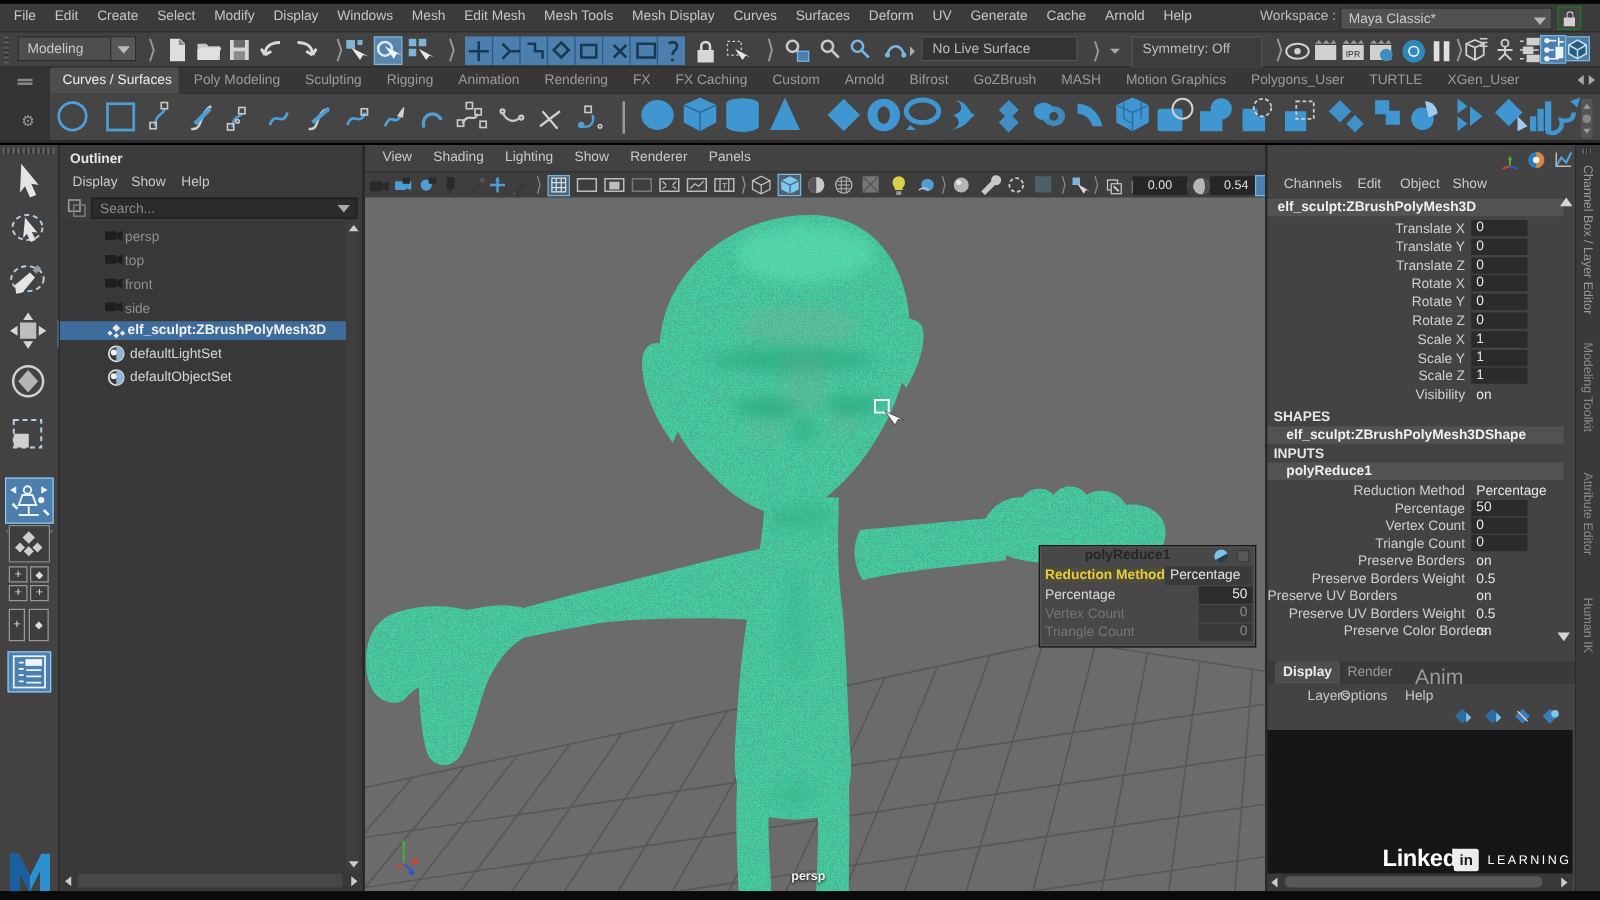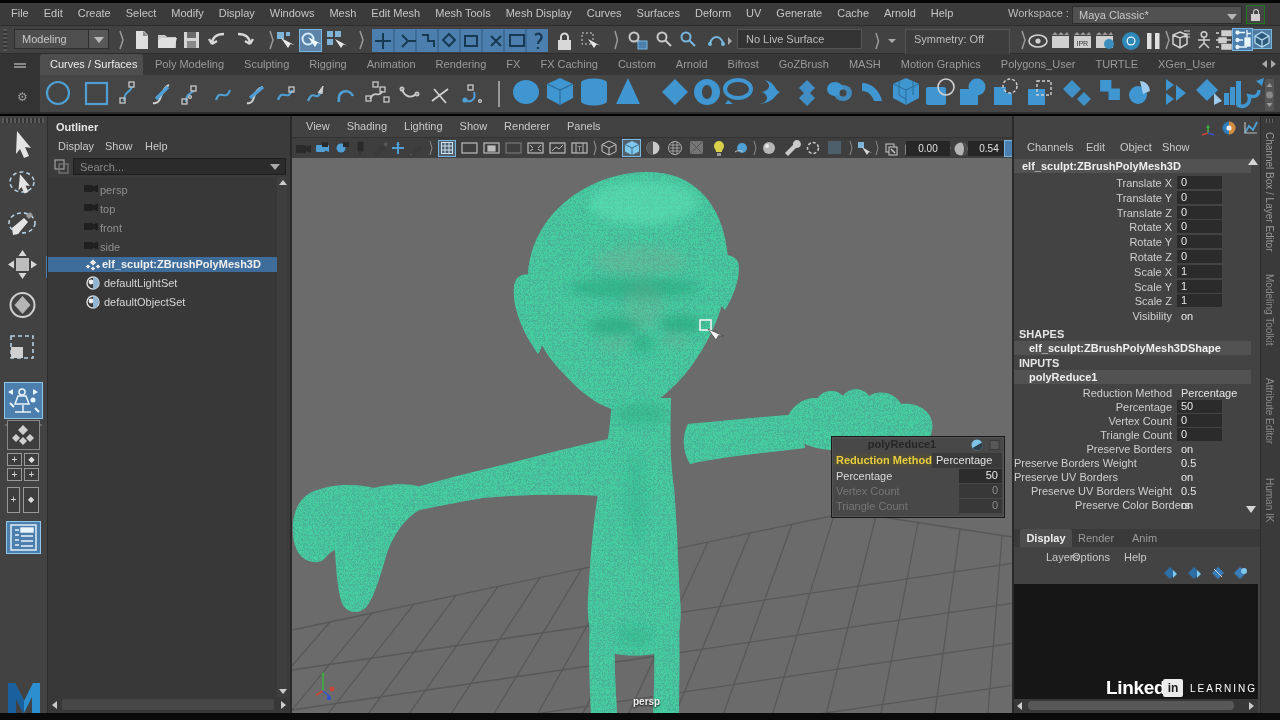--- a/index.html
+++ b/index.html
@@ -819,35 +819,35 @@
       <div class="abs" style="left:0;top:271px;width:158px;text-align:right;color:#cfcfcf;font-size:11px;">Reduction Method</div>
       <div class="abs" style="left:167px;top:271px;color:#e6e6e6;font-size:11px;">Percentage</div>
       <div class="abs" style="left:0;top:285px;width:158px;text-align:right;color:#cfcfcf;font-size:11px;">Percentage</div>
       <div class="abs" style="left:163px;top:284px;width:45px;height:13px;background:#2b2b2b;color:#e6e6e6;font-size:11px;text-align:left;padding-left:4px;">50</div>
       <div class="abs" style="left:0;top:299px;width:158px;text-align:right;color:#cfcfcf;font-size:11px;">Vertex Count</div>
       <div class="abs" style="left:163px;top:298px;width:45px;height:13px;background:#2b2b2b;color:#e6e6e6;font-size:11px;text-align:left;padding-left:4px;">0</div>
       <div class="abs" style="left:0;top:313px;width:158px;text-align:right;color:#cfcfcf;font-size:11px;">Triangle Count</div>
       <div class="abs" style="left:163px;top:312px;width:45px;height:13px;background:#2b2b2b;color:#e6e6e6;font-size:11px;text-align:left;padding-left:4px;">0</div>
       <div class="abs" style="left:0;top:327px;width:158px;text-align:right;color:#cfcfcf;font-size:11px;">Preserve Borders</div>
       <div class="abs" style="left:167px;top:327px;color:#e6e6e6;font-size:11px;">on</div>
-      <div class="abs" style="left:0;top:341px;width:158px;text-align:left;color:#cfcfcf;font-size:11px;">Preserve Borders Weight</div>
+      <div class="abs" style="left:0;top:341px;width:158px;text-align:right;color:#cfcfcf;font-size:11px;">Preserve Borders Weight</div>
       <div class="abs" style="left:167px;top:341px;color:#e6e6e6;font-size:11px;">0.5</div>
       <div class="abs" style="left:0;top:355px;width:158px;text-align:left;color:#cfcfcf;font-size:11px;">Preserve UV Borders</div>
       <div class="abs" style="left:167px;top:355px;color:#e6e6e6;font-size:11px;">on</div>
       <div class="abs" style="left:0;top:369px;width:158px;text-align:right;color:#cfcfcf;font-size:11px;">Preserve UV Borders Weight</div>
       <div class="abs" style="left:167px;top:369px;color:#e6e6e6;font-size:11px;">0.5</div>
       <div class="abs" style="left:18px;top:383px;width:158px;text-align:right;color:#cfcfcf;font-size:11px;">Preserve Color Borders</div>
       <div class="abs" style="left:167px;top:383px;color:#e6e6e6;font-size:11px;">on</div>
     </div>
   <div class="abs" style="left:232px;top:390px;width:0;height:0;border-left:5px solid transparent;border-right:5px solid transparent;border-top:7px solid #d5d5d5;"></div>
 
   <div class="abs" style="left:0;top:413px;width:246px;height:18px;background:#3a3a3a;">
     <div class="abs" style="left:6px;top:0;width:52px;height:18px;background:#4e4e4e;border-radius:3px 3px 0 0;color:#ececec;font-size:11px;font-weight:bold;text-align:center;line-height:18px;">Display</div>
     <div class="abs" style="left:64px;top:3px;color:#9b9b9b;font-size:11px;">Render</div>
-    <div class="abs" style="left:118px;top:3px;color:#9b9b9b;font-size:11px;">Anim</div>
+    <div class="abs" style="left:118px;top:3px;color:#9b9b9b;font-size:17px;">Anim</div>
   </div>
   <div class="abs txt" style="left:32px;top:435px;color:#c9c9c9;">Layers</div>
   <div class="abs txt" style="left:58px;top:435px;color:#c9c9c9;">Options</div>
   <div class="abs txt" style="left:110px;top:435px;color:#c9c9c9;">Help</div>
   <svg class="abs" style="left:148px;top:449px;" width="96" height="16" viewBox="0 0 96 16">
     <g>
       <g transform="translate(2,2)">
           <path d="M6 0 l6 6 l-6 6 l-6 -6 z" fill="#2e6da4"></path>
           <path d="M9 3 l4 4 l-4 4" fill="#7ec7ea"></path>
         </g>

